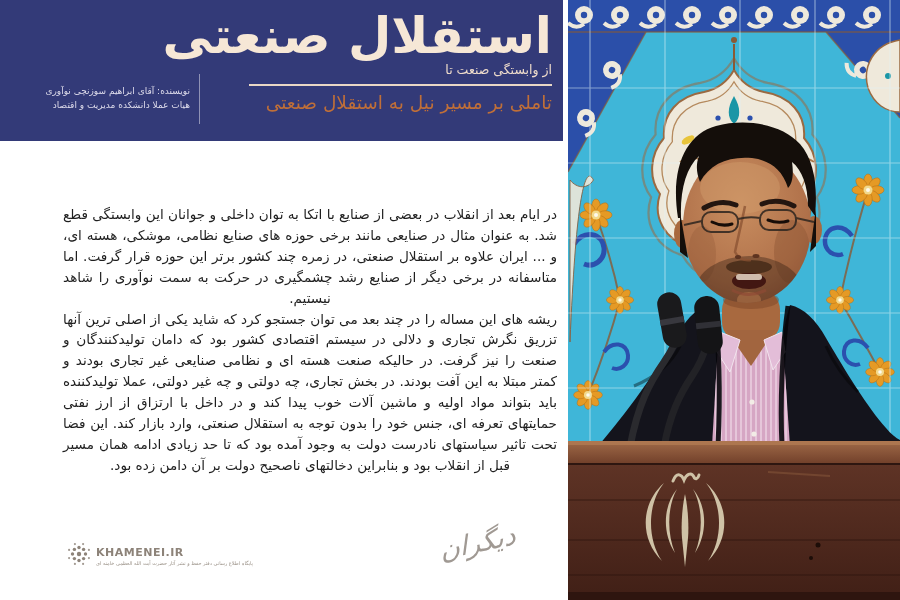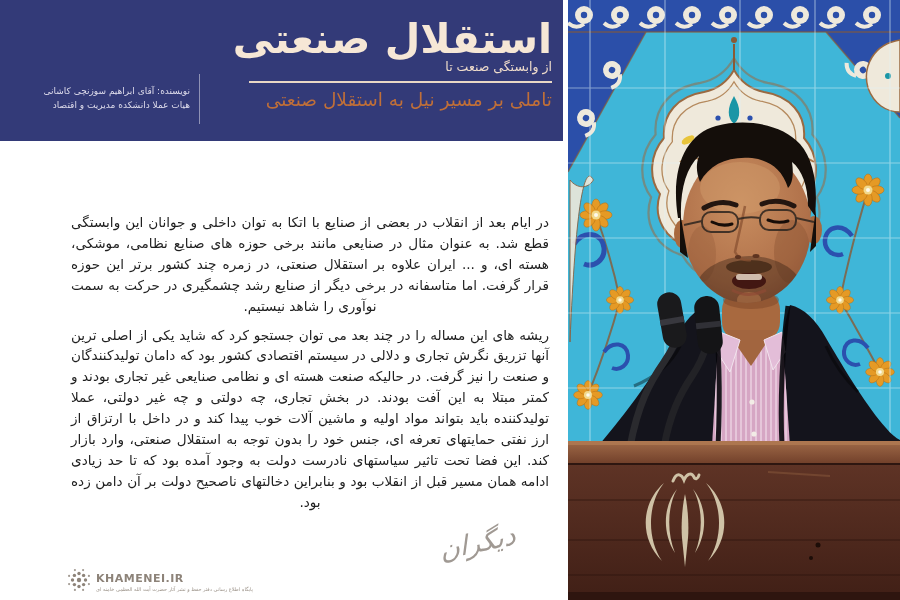--- a/index.html
+++ b/index.html
@@ -9,23 +9,22 @@
   }
   
   .header-box{
     position:absolute;left:0;top:0;width:563px;height:141px;
     background:#333a78;
   }
   .title-block{
     position:absolute;right:11px;top:8px;text-align:right;direction:rtl;
   }
   .title-main{
-    font-size:41px;font-weight:bold;color:#f6e7d6;line-height:1.15;
+    font-size:50px;font-weight:bold;color:#f6e7d6;line-height:1.15;
     white-space:nowrap;
-    margin-top:8px;
   }
   .title-over{
     font-size:12.5px;color:#efdccb;margin-top:-4px;margin-left:62px;
     white-space:nowrap;
   }
   .title-rule{
     width:303px;height:2px;background:#e9d7c5;margin:7px 0 6px auto;
   }
   .subtitle{
     font-size:18.5px;font-weight:normal;color:#c06f38;white-space:nowrap;
@@ -34,24 +33,24 @@
     position:absolute;left:30px;top:74px;width:170px;display:flex;align-items:center;
   }
   .author-lines{flex:1;text-align:right;direction:rtl;padding-left:2px;padding-right:9px;}
   .author-line{font-size:9px;color:#dfddec;line-height:1.55;white-space:nowrap;}
   .author-divider{width:1px;height:50px;background:rgba(255,255,255,.45);}
   
   .body-text{
     position:absolute;left:63px;top:204px;width:494px;direction:rtl;
     font-size:13.6px;line-height:20.9px;color:#1f1f1f;
   }
-  .body-text p{margin:8px;text-align:justify;text-align-last:center;}
+  .body-text p{margin:0;text-align:justify;text-align-last:center;}
   
   .logo{
-    position:absolute;left:66px;top:567px;display:flex;align-items:center;gap:4px;
+    position:absolute;left:66px;top:541px;display:flex;align-items:center;gap:4px;
     color:#8d8379;
   }
   .logo-txt{display:flex;flex-direction:column;}
   .logo-name{font-size:11px;font-weight:bold;letter-spacing:.5px;line-height:1;}
   .logo-sub{font-size:5px;direction:rtl;margin-top:2px;color:#9b9288;white-space:nowrap;}
   .signature{
     position:absolute;left:418px;top:514px;width:120px;height:62px;
     color:#98918a;font-size:27px;font-style:italic;direction:rtl;
     transform:rotate(-12deg) skewX(-6deg);text-align:center;line-height:58px;
     opacity:.92;
@@ -62,21 +61,21 @@
 </head>
 <body>
 
 <div class="canvas">
 
   <div>
 
     <div class="header-box">
       <div class="author-block">
         <div class="author-lines">
-          <div class="author-line">نویسنده: آقای ابراهیم سوزنچی کاشانی</div>
+          <div class="author-line">نویسنده: آقای ابراهیم سوزنچی نوآوری</div>
           <div class="author-line">هیات عملا دانشکده مدیریت و اقتصاد</div>
         </div>
         <div class="author-divider"></div>
       </div>
       <div class="title-block">
         <div class="title-main">استقلال صنعتی</div>
         <div class="title-over">از وابستگی صنعت تا</div>
         <div class="title-rule"></div>
         <div class="subtitle">تاملی بر مسیر نیل به استقلال صنعتی</div>
       </div>

